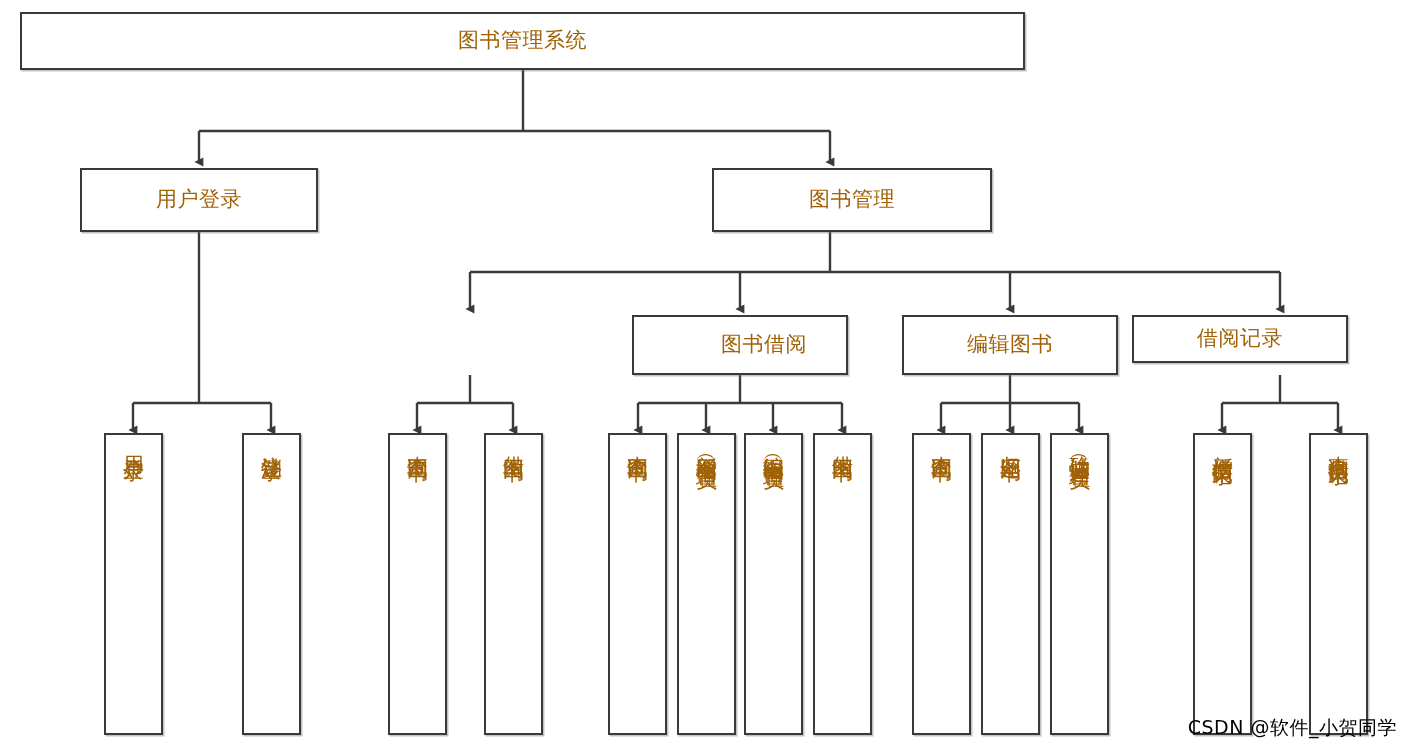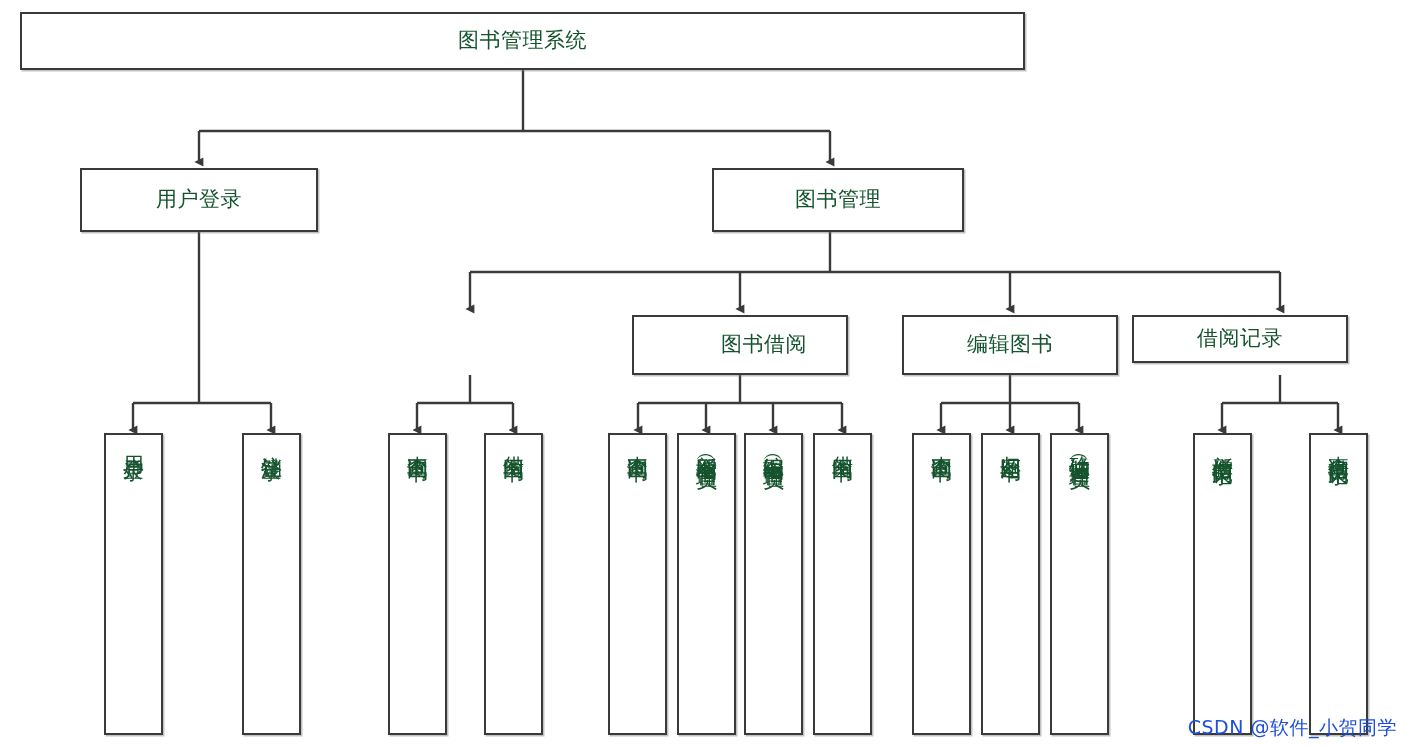--- a/index.html
+++ b/index.html
@@ -28,21 +28,21 @@
   }
   .node {
     position: absolute;
     box-sizing: border-box;
     background: #ffffff;
     border: 2.5px solid #3a3a3a;
     box-shadow: 1.5px 1.5px 0 0 rgba(120,120,120,0.45);
     display: flex;
     align-items: center;
     justify-content: center;
-    color: #14532d;
+    color: #a16207;
   }
   .node .label {
     display: block;
     text-align: center;
     line-height: 1.22;
     letter-spacing: 0.5px;
     white-space: nowrap;
   }
   
   .node.horiz .label {
@@ -63,21 +63,21 @@
     font-size: 21px;
     line-height: 1.05;
     letter-spacing: 2px;
     white-space: nowrap;
   }
   .watermark {
     position: absolute;
     right: 8px;
     bottom: 6px;
     font-size: 19px;
-    color: #1d4ed8;
+    color: #000000;
     letter-spacing: 0.5px;
     white-space: nowrap;
     font-family: "DejaVu Sans", "Liberation Sans", sans-serif;
   }
 </style>
 </head>
 <body>
 
 <div id="canvas">
 
@@ -132,21 +132,21 @@
     </g>
   </svg>
 
   <div class="node root horiz" style="left:20px; top:12px; width:1005px; height:58px;">
     <span class="label">图书管理系统</span>
   </div>
 
   <div class="node horiz" style="left:80px; top:168px; width:238px; height:64px;">
     <span class="label">用户登录</span>
   </div>
-  <div class="node horiz" style="left:712px; top:168px; width:252px; height:64px;">
+  <div class="node horiz" style="left:712px; top:168px; width:280px; height:64px;">
     <span class="label">图书管理</span>
   </div>
 
   <div class="node horiz" style="left:632px; top:315px; width:216px; height:60px;padding-left:48px;">
     <span class="label">图书借阅</span>
   </div>
   <div class="node horiz" style="left:902px; top:315px; width:216px; height:60px;">
     <span class="label">编辑图书</span>
   </div>
   <div class="node horiz" style="left:1132px; top:315px; width:216px; height:48px;">

